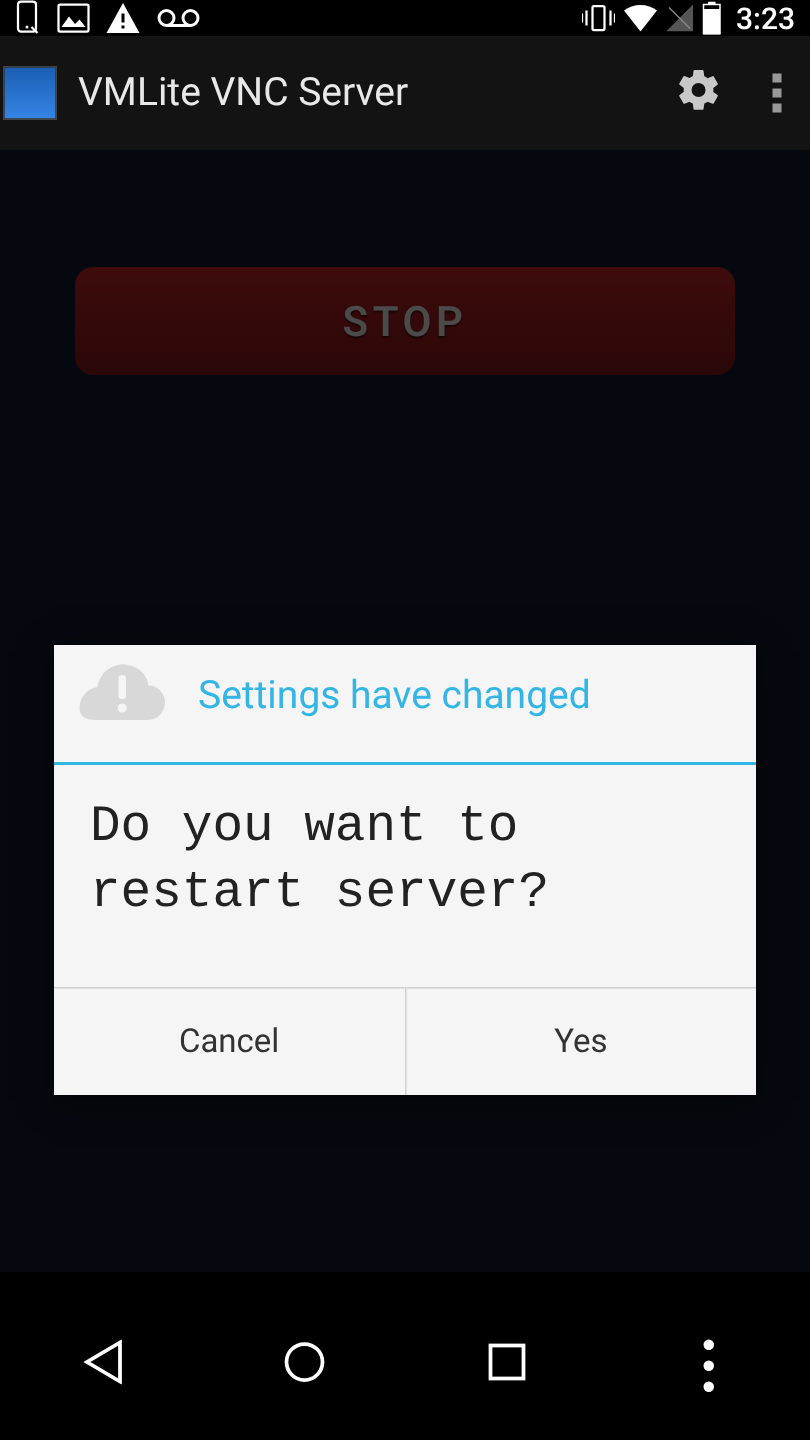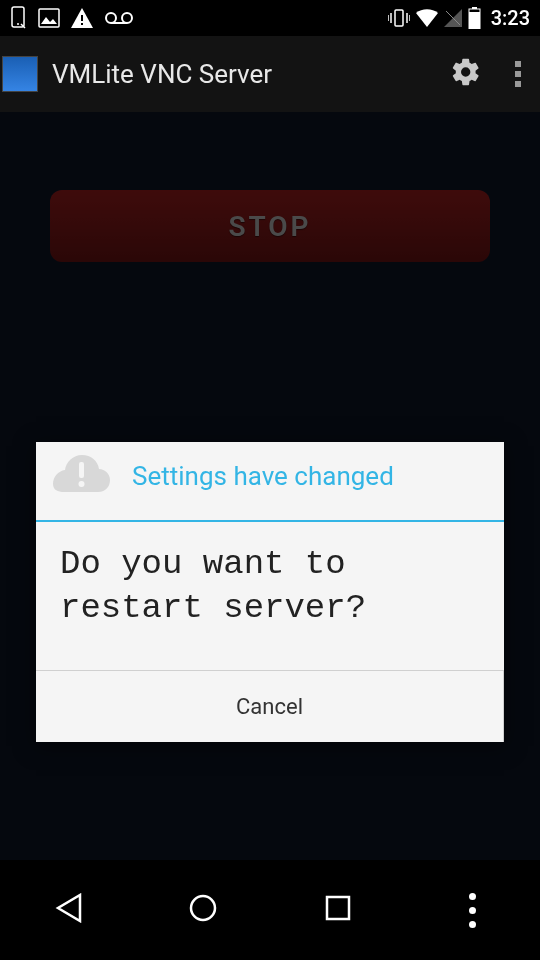--- a/index.html
+++ b/index.html
@@ -11,21 +11,21 @@
       width: 540px;
       height: 960px;
       background: #000;
       font-family: Roboto, Arial, sans-serif;
       position: relative;
       overflow: hidden;
     }
     
     
     .status-bar {
-      height: 36px;
+      height: 24px;
       background: #000;
       display: flex;
       align-items: center;
       justify-content: space-between;
       padding: 0 10px;
       color: #fff;
     }
     .status-left {
       display: flex;
       align-items: center;
@@ -311,20 +311,21 @@
           <circle cx="31.5" cy="32" r="3" fill="#f5f5f5"></circle>
         </svg>
       </div>
       <div class="dialog-title">Settings have changed</div>
     </div>
     <div class="dialog-message-area">
       <div class="dialog-message">Do you want to restart server?</div>
     </div>
     <div class="dialog-buttons">
       <div class="dialog-button">Cancel</div>
+      <div class="dialog-button">Yes</div>
     </div>
   </div>
 </div>
 
 <div class="nav-bar">
   <div class="nav-btn">
     <span>
       <svg width="28" height="30" viewBox="0 0 28 30" fill="none" stroke="#fff" stroke-width="2.5">
           <polygon points="26,2 26,28 4,15"></polygon>
         </svg>

